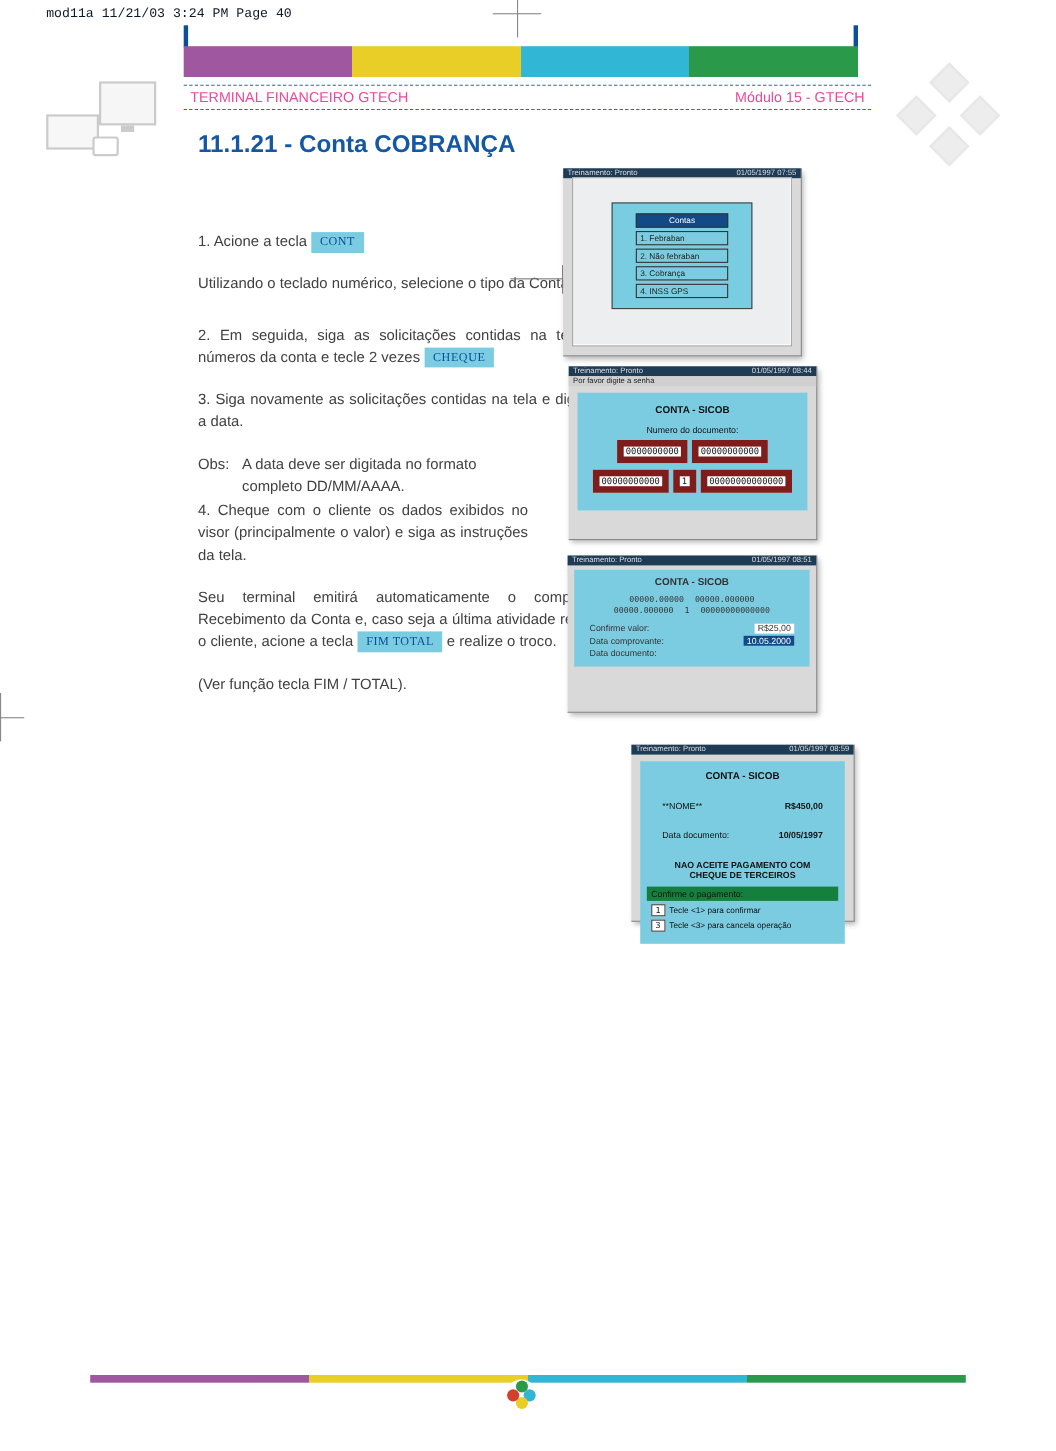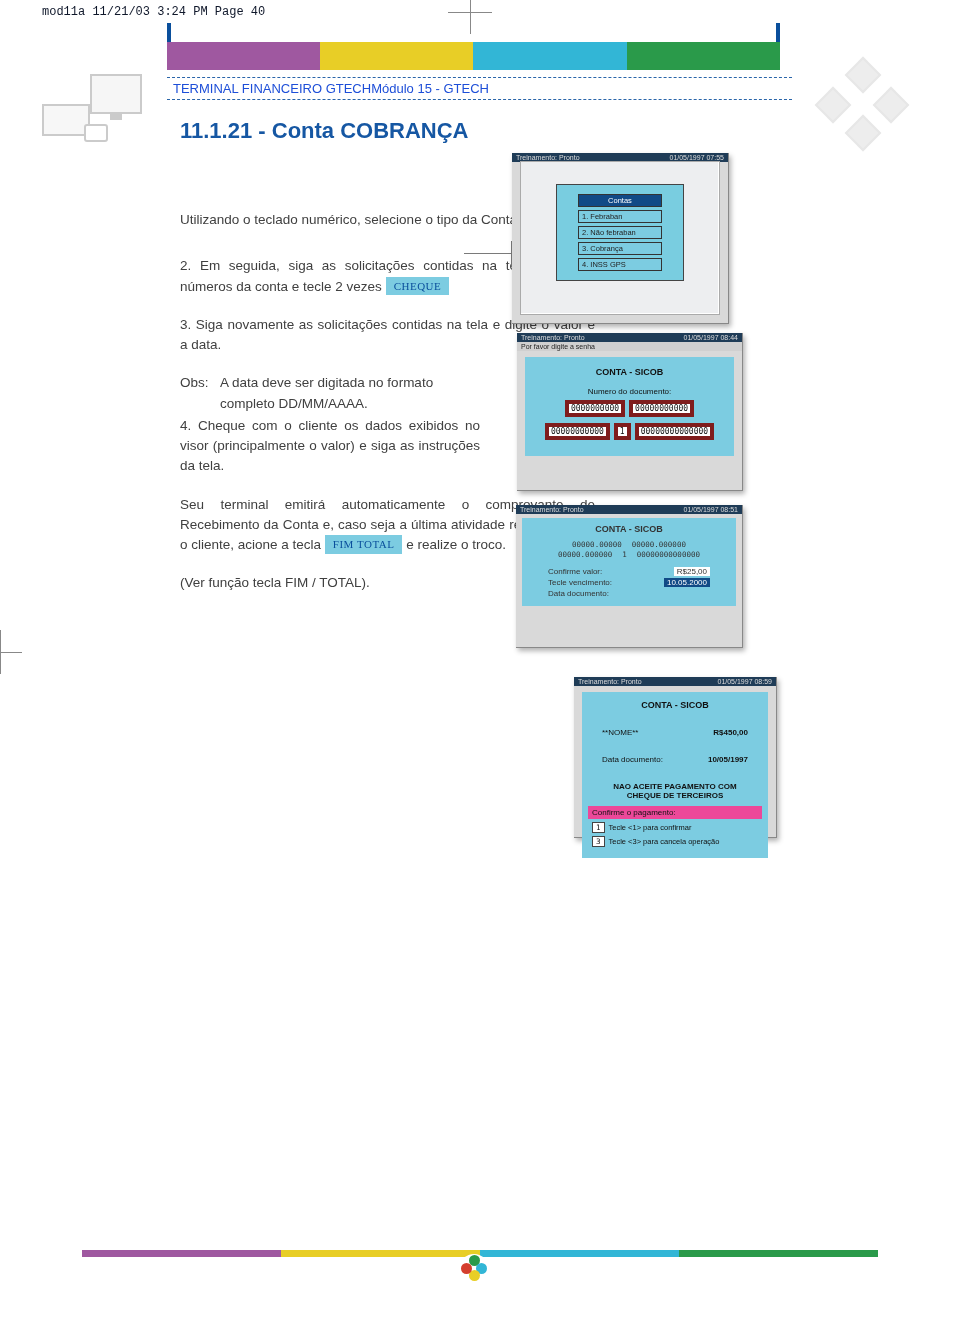--- a/index.html
+++ b/index.html
@@ -2,21 +2,21 @@
 <html><head>
 <meta charset="utf-8">
 <style>
   body{margin:0;font-family:Verdana,Geneva,sans-serif;background:#fff;color:#333;width:960px}
   .slug{position:absolute;top:5px;left:42px;font-family:"Courier New",monospace;font-size:12px;color:#0f172a}
   .page{position:relative;width:960px;height:1319px}
   .tab{position:absolute;background:#0a4f9c}
   .tab.a{top:23px;left:167px;width:4px;height:20px}
   .tab.b{top:23px;left:776px;width:4px;height:20px}
   .colorbar{position:absolute;top:42px;left:167px;width:613px;height:28px;background:linear-gradient(90deg,#9f58a0 0 25%,#e8ce26 25% 50%,#32b6d6 50% 75%,#2a9a4a 75% 100%)}
-  .header-row{position:absolute;top:77px;left:167px;width:613px;border-top:1px dashed #2a65a9;border-bottom:1px dashed #2a65a9;padding:3px 6px;display:flex;font-size:13px;color:#1d4ed8}
+  .header-row{position:absolute;top:77px;left:167px;width:613px;border-top:1px dashed #2a65a9;border-bottom:1px dashed #2a65a9;padding:3px 6px;display:flex;justify-content:space-between;font-size:13px;color:#ec4899}
   .section-title{position:absolute;top:118px;left:180px;font-size:22px;font-weight:bold;color:#1657a3}
   .cross{position:absolute;width:44px;height:44px}
   .cross:before,.cross:after{content:"";position:absolute;background:#888}
   .cross:before{left:0;top:50%;height:1px;width:100%}
   .cross:after{top:0;left:50%;width:1px;height:100%}
   .cross.c1{top:-10px;left:448px}
   .cross.c3{top:630px;left:-22px}
   .dia{position:absolute;right:60px;top:62px;width:80px;height:80px;opacity:.35}
   .dia span{position:absolute;width:22px;height:22px;background:#ccc;border:2px solid #bbb;transform:rotate(45deg)}
   .dia .d1{top:0;left:30px}.dia .d2{top:30px;left:0}.dia .d3{top:30px;left:58px}.dia .d4{top:58px;left:30px}
@@ -39,35 +39,35 @@
   .shot1{top:153px;left:512px;width:216px;height:170px}
   .shot1 .outer{position:absolute;inset:8px;border:1px solid #aaa;background:#edeef0;box-shadow:-1px -1px 0 #fff inset}
   .conn{position:absolute;top:253px;left:464px;width:48px;border-top:1px solid #7a7a7a}
   .conn:after{content:"";position:absolute;right:0;top:-13px;height:26px;border-right:1px solid #7a7a7a}
   .shot2{top:333px;left:517px;width:225px;height:157px}
   .shot2 .sub{font-size:7px;color:#222;padding:1px 4px;background:#d0d0d0}
   .shot2 .inner{background:#7ccce1;margin:6px 8px 8px;padding:10px 6px;text-align:center;color:#111}
   .shot2 .ttl{font-size:9px;font-weight:bold;margin-bottom:10px}
   .shot2 .lbl{font-size:8px;margin-bottom:4px}
   .shot2 .row{display:flex;justify-content:center;gap:4px;margin-bottom:6px}
-  .shot2 .fld{background:#fff;border:4px solid #7f1d1d;padding:0 2px;font-size:8px;font-family:monospace}
+  .shot2 .fld{background:#fff;border:6px solid #7f1d1d;padding:0 2px;font-size:8px;font-family:monospace}
   .shot3{top:505px;left:516px;width:226px;height:142px}
   .shot3 .inner{background:#7ccce1;margin:4px 6px 6px;padding:6px;text-align:center;font-size:8px}
   .shot3 .ttl{font-weight:bold;font-size:9px;margin-bottom:6px}
   .shot3 .drow{display:flex;justify-content:center;gap:10px;font-family:monospace;font-size:7.5px;margin:1px 0}
-  .shot3 .sect{text-align:left;margin:8px 20px 0;font-size:8px}
+  .shot3 .sect{text-align:left;margin:8px 8px 0;font-size:8px}
   .shot3 .sect div{display:flex;justify-content:space-between;margin:2px 0}
   .shot3 .box{background:#fff;padding:0 3px}
   .shot3 .boxd{background:#114a86;color:#fff;padding:0 3px}
   .shot4{top:677px;left:574px;width:202px;height:160px}
   .shot4 .inner{background:#7ccce1;margin:6px 8px;padding:8px 6px;font-size:8px;color:#111}
   .shot4 .ttl{text-align:center;font-weight:bold;font-size:9px;margin-bottom:6px}
   .shot4 .r{display:flex;justify-content:space-between;margin:18px 14px}
   .shot4 .warn{text-align:center;font-weight:bold;margin:8px 0 6px}
-  .shot4 .cf{padding:2px 4px;background:#ec4899}
+  .shot4 .cf{padding:2px 4px;background:#15803d}
   .shot4 .opt{display:flex;align-items:center;gap:4px;margin:3px 4px;font-size:7.5px}
   .shot4 .kbox{background:#fff;border:1px solid #444;padding:0 3px;font-family:monospace;font-size:7.5px}
   
   .ft-line{position:absolute;left:82px;right:82px;top:1250px;height:7px;background:linear-gradient(90deg,#9f58a0 0 25%,#e8ce26 25% 50%,#32b6d6 50% 75%,#2a9a4a 75% 100%)}
   .ft{position:absolute;top:1266px;left:100px;right:100px;display:flex;justify-content:space-between;font-size:12px;color:#444}
   .ft .pg{font-weight:bold;color:#1657a3}
   .clover{position:absolute;left:460px;top:1254px;width:28px;height:28px;background:#fff;border-radius:50%}
   .clover span{position:absolute;width:11px;height:11px;border-radius:50%}
   .clover .g{background:#2a9a4a;top:1px;left:8.5px}
   .clover .b{background:#32b6d6;top:8.5px;left:16px}
@@ -97,20 +97,21 @@
   <div class="tab a"></div>
   <div class="tab b"></div>
   <div class="colorbar"></div>
   <div class="header-row">
     <span>TERMINAL FINANCEIRO GTECH</span>
     <span>Módulo 15 - GTECH</span>
   </div>
   <div class="section-title">11.1.21 - Conta COBRANÇA</div>
 
   <div class="body-col">
+    <p><span>1. Acione a tecla </span><span class="key-btn">CONT</span></p>
     <p style="margin-bottom:26px">Utilizando o teclado numérico, selecione o tipo da Conta a receber.</p>
     <p><span>2. Em seguida, siga as solicitações contidas na tela, digite os números da conta e tecle 2 vezes </span><span class="key-btn">CHEQUE</span></p>
     <p>3. Siga novamente as solicitações contidas na tela e digite  o valor e a data.</p>
     <span class="obs">
       <span style="display:inline-block;width:40px;vertical-align:top">Obs:</span><span style="display:inline-block;width:220px">A data deve ser digitada no formato completo DD/MM/AAAA.</span>
     </span>
     <p class="after4" style="width:300px">4. Cheque com o cliente os dados exibidos no visor (principalmente o valor) e siga as instruções da tela.</p>
     <p><span>Seu terminal emitirá automaticamente o comprovante de Recebimento da Conta e, caso seja a última atividade rea­lizada para o cliente, acione a tecla </span><span class="key-btn">FIM TOTAL</span><span> e realize o troco.</span></p>
     <p>(Ver função tecla  FIM / TOTAL).</p>
   </div>
@@ -169,21 +170,21 @@
           <span>00000.000000</span>
           <span>1</span>
           <span>00000000000000</span>
         </div>
       <div class="sect">
         <div>
             <span>Confirme valor:</span>
             <span class="box">R$25,00</span>
           </div>
         <div>
-            <span>Tecle vencimento:</span>
+            <span>Data comprovante:</span>
             <span class="boxd">10.05.2000</span>
           </div>
         <div>
             <span>Data documento:</span>
             <span></span>
           </div>
       </div>
     </div>
   </div>
 

